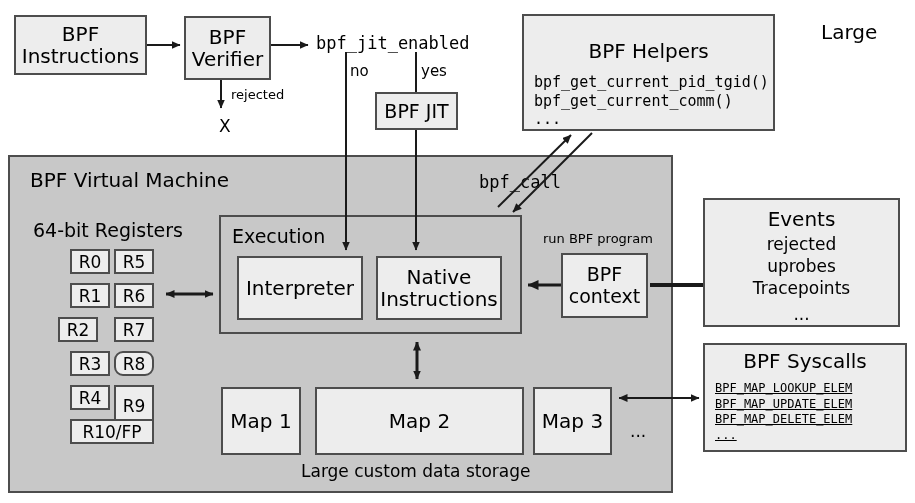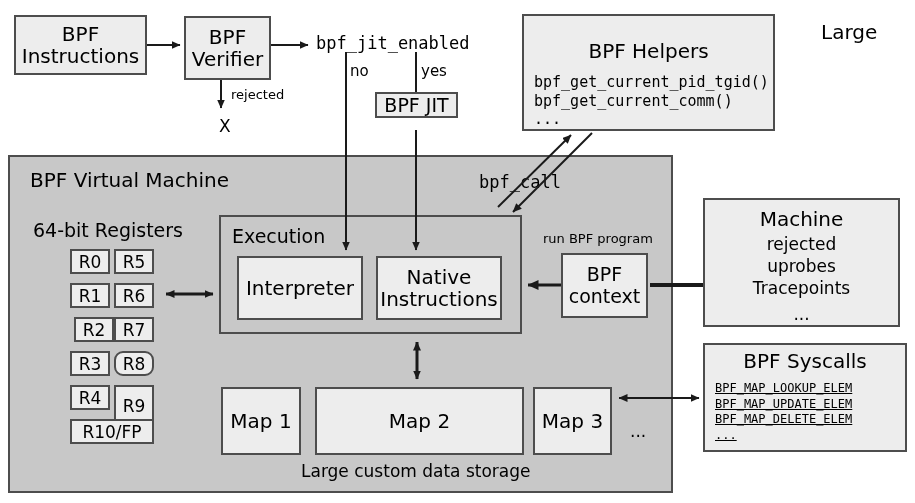--- a/index.html
+++ b/index.html
@@ -96,42 +96,42 @@
   </div>
 
   <div class="lbl mono t17" style="left:316px; top:33px;">bpf_jit_enabled</div>
 
   <div class="lbl t13" style="left:231px; top:87px;">rejected</div>
   <div class="lbl t17" style="left:219px; top:116px;">X</div>
 
   <div class="lbl t15" style="left:350px; top:62px;">no</div>
   <div class="lbl t15" style="left:421px; top:62px;">yes</div>
 
-  <div class="box t19" style="left:375px; top:92px; width:83px; height:26px;">
+  <div class="box t19" style="left:375px; top:92px; width:83px; height:38px;">
     <span>BPF JIT</span>
   </div>
 
   <div class="box" style="left:522px; top:14px; width:253px; height:117px; align-items:stretch; justify-content:flex-end;">
     <div class="t20" style="text-align:center; margin-top:7px;">BPF Helpers</div>
     <div class="mono t15" style="margin-top:10px; margin-left:10px; text-align:left; line-height:1.25;">
       <div>bpf_get_current_pid_tgid()</div>
       <div>bpf_get_current_comm()</div>
       <div>...</div>
     </div>
   </div>
 
   <div class="lbl t20" style="left:821px; top:20px;">Large</div>
 
   <div class="lbl mono t17" style="left:479px; top:172px;">bpf_call</div>
 
   <div class="lbl t19" style="left:33px; top:219px;">64-bit Registers</div>
 
   <div class="reg" style="left:70px; top:249px; width:40px; height:25px;">R0</div>
   <div class="reg" style="left:70px; top:283px; width:40px; height:25px;">R1</div>
-  <div class="reg" style="left:74px; top:317px; width:40px; height:25px;">R2</div>
+  <div class="reg" style="left:58px; top:317px; width:40px; height:25px;">R2</div>
   <div class="reg" style="left:70px; top:351px; width:40px; height:25px;">R3</div>
   <div class="reg" style="left:70px; top:385px; width:40px; height:25px;">R4</div>
 
   <div class="reg" style="left:114px; top:249px; width:40px; height:25px;">R5</div>
   <div class="reg" style="left:114px; top:283px; width:40px; height:25px;">R6</div>
   <div class="reg" style="left:114px; top:317px; width:40px; height:25px;">R7</div>
   <div class="reg" style="left:114px; top:351px; width:40px; height:25px;border-radius:9px;">R8</div>
   <div class="reg" style="left:114px; top:385px; width:40px; height:41px;">R9</div>
 
   <div class="reg" style="left:70px; top:419px; width:84px; height:25px;">R10/FP</div>
@@ -146,21 +146,21 @@
   </div>
 
   <div class="lbl t13" style="left:543px; top:231px;">run BPF program</div>
 
   <div class="box t19 line2" style="left:561px; top:253px; width:87px; height:65px;">
     <span>BPF</span>
     <span>context</span>
   </div>
 
   <div class="box" style="left:703px; top:198px; width:197px; height:129px; justify-content:flex-start;">
-    <div class="t20" style="margin-top:7px;">Machine</div>
+    <div class="t20" style="margin-top:7px;">Events</div>
     <div class="t17" style="line-height:1.3; margin-top:2px;">
       <div>rejected</div>
       <div>uprobes</div>
       <div>Tracepoints</div>
       <div style="margin-top:4px;">...</div>
     </div>
   </div>
 
   <div class="box" style="left:703px; top:343px; width:204px; height:109px; align-items:stretch; justify-content:flex-start;">
     <div class="t20" style="text-align:center; margin-top:4px;">BPF Syscalls</div>

